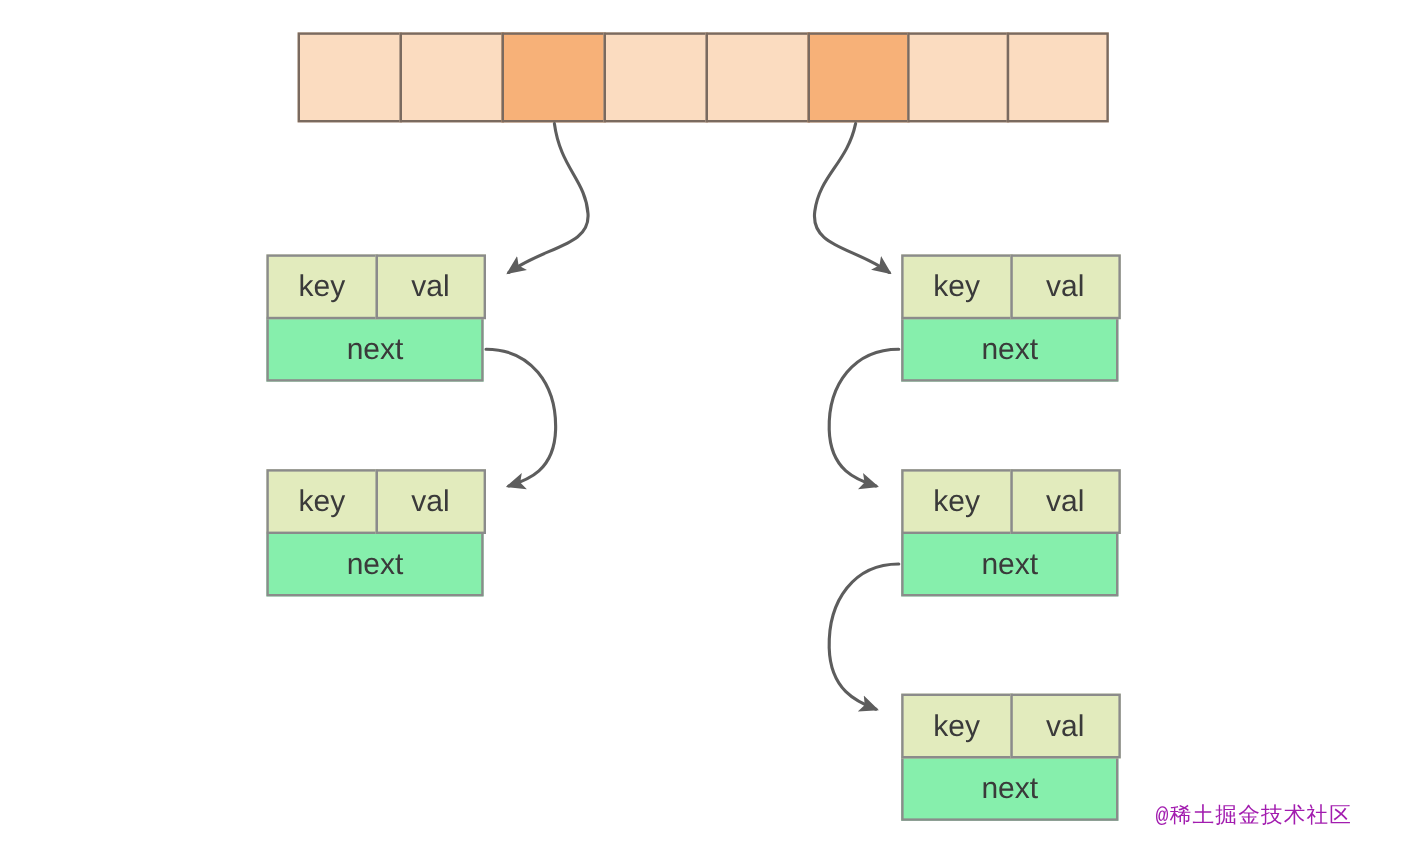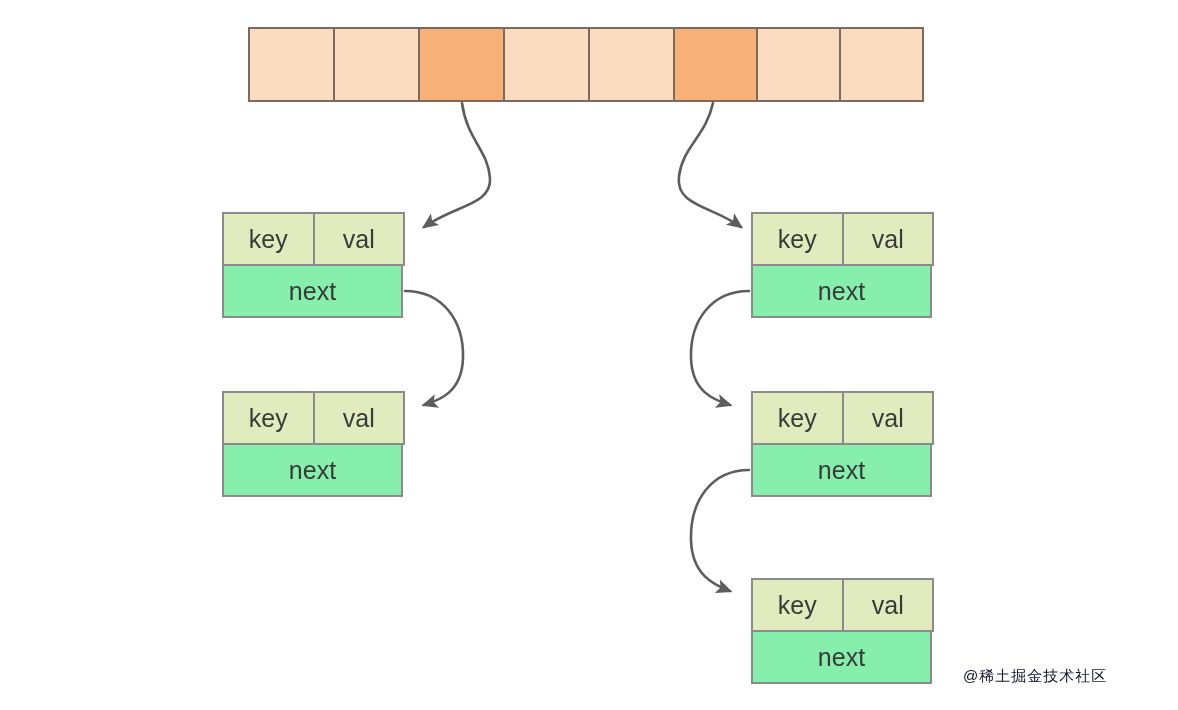--- a/index.html
+++ b/index.html
@@ -78,25 +78,25 @@
   .arrow-path {
     fill: none;
     stroke: #5d5d5d;
     stroke-width: 2.6;
     stroke-linecap: round;
   }
 
   
   .watermark {
     position: absolute;
-    font-size: 15px;
-    color: #0f172a;
+    font-size: 18px;
+    color: #a21caf;
     letter-spacing: 1px;
     white-space: nowrap;
-    font-family: Liberation Sans, sans-serif;
+    font-family: Liberation Mono, monospace;
   }
 </style>
 </head>
 <body>
 
 <div id="canvas">
 
   <div class="bucket-array" style="left:248px; top:27px; height:75px;">
     <div class="bucket-cell light" style="width:87px;height:75px;"></div>
     <div class="bucket-cell light" style="width:87px;height:75px;"></div>

